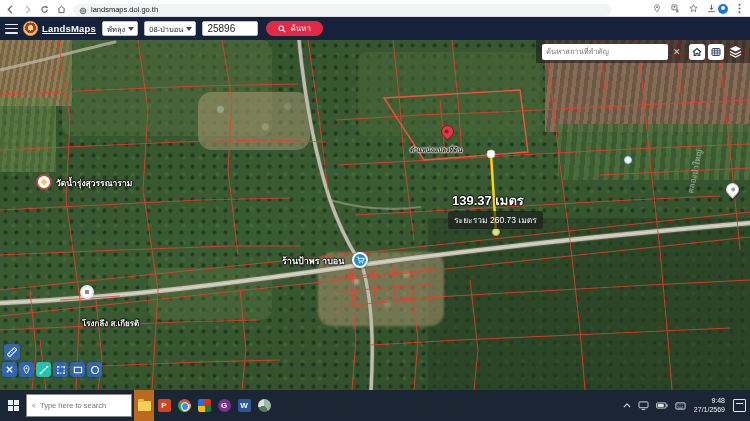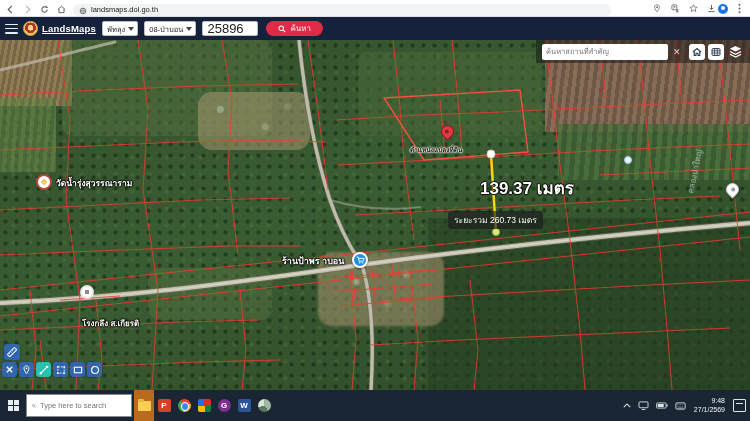--- a/index.html
+++ b/index.html
@@ -21,21 +21,21 @@
 
   
   .app-header { position:absolute; left:0; top:17px; width:750px; height:23px; background:#16223c; display:flex; align-items:center; z-index:55; }
   .hamburger { width:13px; height:10px; margin-left:5px; display:flex; flex-direction:column; justify-content:space-between; cursor:pointer; }
   .hamburger span { display:block; height:1.6px; background:#e8ecf4; border-radius:1px; }
   .brand-logo { width:15px; height:15px; border-radius:50%; margin-left:5px; background:radial-gradient(circle at 50% 45%, #f6d98a 0 28%, #b9332e 29% 55%, #e9c35c 56% 75%, #7c2a22 76%); border:1px solid #d9b45c; }
   .brand-name { color:#ffffff; font-size:9.5px; font-weight:bold; margin-left:4px; letter-spacing:.2px;text-decoration:underline; }
   .hdr-select { position:relative; height:15px; background:#fff; border:1px solid #b9c0cc; border-radius:2px; display:flex; align-items:center; padding:0 12px 0 4px; margin-left:6px; cursor:pointer; }
   .hdr-select .sel-text { font-size:7.5px; color:#222; white-space:nowrap; }
   .hdr-select .caret { position:absolute; right:3px; top:5px; width:0; height:0; border-left:3px solid transparent; border-right:3px solid transparent; border-top:4px solid #444; }
-  .hdr-input { height:15px; width:56px; margin-left:6px; border:1px solid #b9c0cc; border-radius:2px; font-size:13px; padding:0 4px; color:#222; font-family:"Liberation Sans",sans-serif; }
+  .hdr-input { height:15px; width:56px; margin-left:6px; border:1px solid #b9c0cc; border-radius:2px; font-size:10px; padding:0 4px; color:#222; font-family:"Liberation Sans",sans-serif; }
   .search-btn { height:15px; margin-left:8px; background:#e12a47; border:none; border-radius:8px; color:#fff; font-size:8px; display:flex; align-items:center; padding:0 12px; cursor:pointer; font-family:"Liberation Sans",sans-serif; }
   .search-btn svg { margin-right:4px; }
   .hdr-right { position:absolute; right:6px; top:0; height:23px; display:flex; align-items:center; }
   .login-link { display:flex; align-items:center; color:#dfe6f2; font-size:7.5px; cursor:pointer; }
   .login-link svg { margin-right:3px; }
   .lang-toggle { display:flex; margin-left:8px; border-radius:8px; overflow:hidden; height:13px; }
   .lang-th { background:#2f7fe8; color:#fff; font-size:7px; font-weight:bold; display:flex; align-items:center; padding:0 6px; cursor:pointer; }
   .lang-en { background:#f2f4f8; color:#16223c; font-size:7px; font-weight:bold; display:flex; align-items:center; padding:0 6px; cursor:pointer; }
 
   
@@ -74,21 +74,21 @@
   .poi-shop { left:352px; top:212px; width:16px; height:16px; background:#1f8fe5; border:2px solid #fff; display:flex; align-items:center; justify-content:center; box-shadow:0 1px 2px rgba(0,0,0,.5); }
   .lbl-temple { left:56px; top:136px; font-size:8.5px; }
   .lbl-lathe { left:82px; top:246px;margin-top:31px; }
   .lbl-shop { left:282px; top:214px; font-size:9px; }
   .lbl-canal { left:684px; top:152px; transform:rotate(-78deg); transform-origin:left top; color:rgba(225,238,252,.55); font-weight:normal; text-shadow:none; font-size:8px; }
 
   .parcel-pin { position:absolute; left:441px; top:85px; width:13px; height:13px; background:#e23744; border:1.5px solid #7e1a22; border-radius:50% 50% 50% 0; transform:rotate(-45deg); }
   .parcel-pin:after { content:""; position:absolute; left:3.2px; top:3.2px; width:4px; height:4px; border-radius:50%; background:#8d1f28; }
   .lbl-parcel { left:410px; top:105px; color:#241c14; font-size:6.5px; font-weight:bold;
       text-shadow:-1px 0 1px rgba(255,255,255,.7), 1px 0 1px rgba(255,255,255,.7), 0 1px 1px rgba(255,255,255,.7), 0 -1px 1px rgba(255,255,255,.7); }
-  .lbl-segment { left:452px; top:134px; font-size:17px;margin-left:28px; }
+  .lbl-segment { left:452px; top:150px; font-size:13px; }
   .total-pill { position:absolute; left:448px; top:171px; background:rgba(25,25,28,.62); color:#fff; font-size:8.5px; padding:2px 6px; border-radius:3px; white-space:nowrap; }
   .dot-white { position:absolute; left:624px; top:116px; width:8px; height:8px; border-radius:50%; background:#eaf4ff; border:1px solid #9fc4e8; }
   .pin-white { position:absolute; left:726px; top:143px; width:13px; height:13px; background:#fff; border:1px solid #c9c9c9; border-radius:50% 50% 50% 0; transform:rotate(-45deg); box-shadow:0 1px 2px rgba(0,0,0,.4); }
   .pin-white:after { content:""; position:absolute; left:3.8px; top:3.8px; width:4px; height:4px; border-radius:50%; background:#9a9a9a; }
 
   
   .map-topbar { position:absolute; right:0; top:0; width:214px; height:23px; background:rgba(10,12,16,.45); display:flex; align-items:center; padding-left:6px; }
   .place-search { width:126px; height:16px; border:none; border-radius:2px; font-size:7.5px; padding:0 4px; font-family:"Liberation Sans",sans-serif; color:#333; }
   .clear-x { color:#d8d8d8; font-size:9px; margin:0 5px; cursor:pointer; }
   .sq-btn { width:16px; height:16px; background:#fff; border-radius:3px; display:flex; align-items:center; justify-content:center; cursor:pointer; margin-left:3px; }

